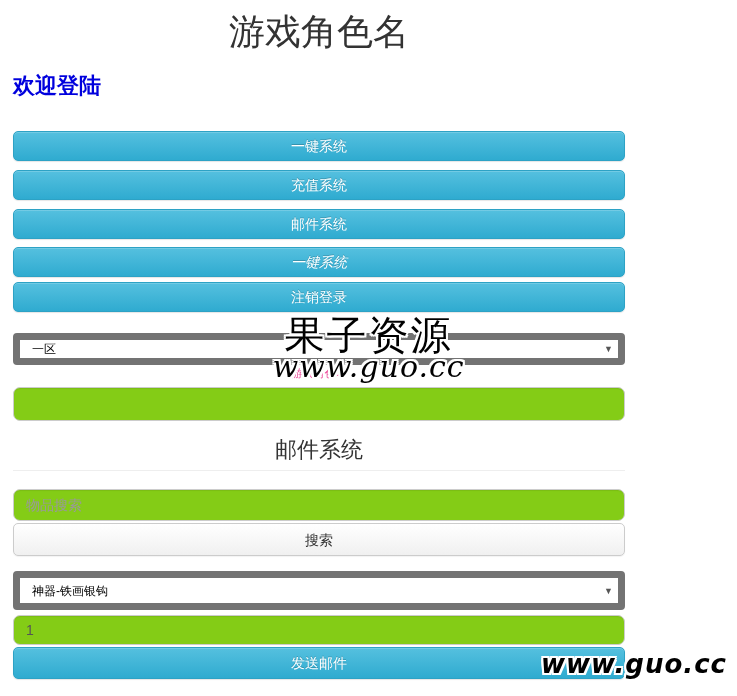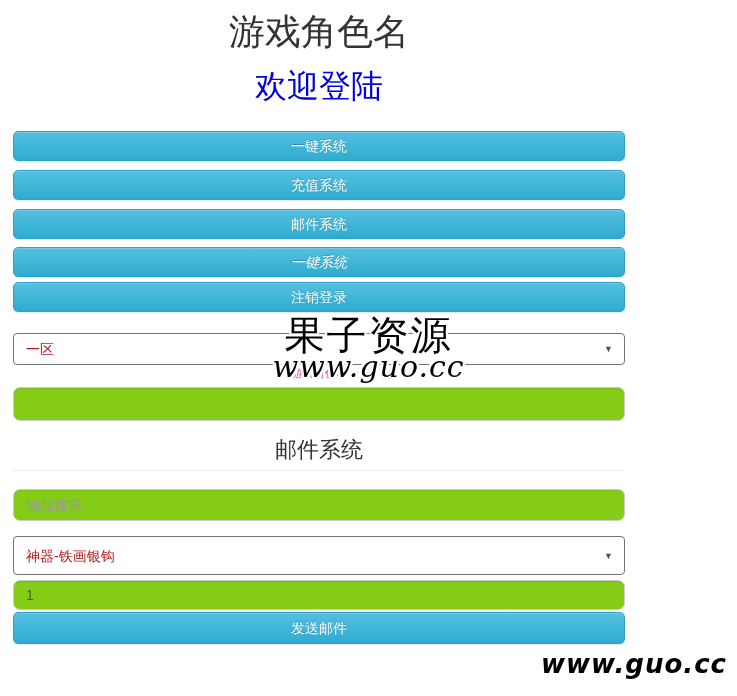--- a/index.html
+++ b/index.html
@@ -12,23 +12,23 @@
     overflow: hidden;
   }
   .container { width: 612px; margin-left: 13px; }
 
   .page-title {
     margin: 13px 0 0; text-align: center;
     font-size: 36px; line-height: 38px;
     color: #333; font-weight: 500;
   }
   .welcome {
-    margin: 22px 0 0; text-align: center;
-    font-size: 32px; line-height: 26px;
-    color: #0000dd; font-weight: 400;
+    margin: 22px 0 0; 
+    font-size: 22px; line-height: 26px;
+    color: #0000dd; font-weight: 700;
     cursor: pointer;
   }
 
   .btn-stack { margin-top: 32px; }
   .btn {
     display: block; width: 100%;
     height: 30px; line-height: 28px;
     text-align: center; font-size: 14px;
     border-radius: 5px; cursor: pointer;
     font-family: "Liberation Sans", sans-serif;
@@ -45,23 +45,23 @@
   .btn-stack .btn:nth-child(3) { margin-bottom: 8px; }
   .btn-stack .btn:nth-child(4) { margin-bottom: 5px; font-style: italic; }
   .btn-stack .btn:last-child { margin-bottom: 12px; }
 
   .select-wrap { position: relative; }
   .select-wrap.zone { margin-top: 21px; }
   .select-wrap.item { margin-top: 15px; }
   select {
     width: 100%; height: 32px;
     -webkit-appearance: none; appearance: none;
-    border: 1px solid #737373; border-radius: 4px;
+    border: 7px solid #737373; border-radius: 4px;
     padding: 0 26px 0 12px;
-    font-size: 14px; color: #b91c1c;
+    font-size: 12px; color: #000000;
     background: #fff;
     font-family: "Liberation Sans", sans-serif;
   }
   .select-wrap.item select { height: 39px; }
   .caret {
     position: absolute; right: 12px; top: 50%;
     transform: translateY(-50%);
     font-size: 9px; color: #555; pointer-events: none;
   }
 
@@ -149,20 +149,21 @@
 
   <div class="field-label">游戏角色名</div>
 
   <input type="text" class="text-input input-role" value="" style="">
 
   <h3 class="mail-title">邮件系统</h3>
   <hr class="divider">
 
   <input type="text" class="text-input input-item-search" placeholder="物品搜索" style="">
 
+  <button class="btn btn-default">搜索</button>
 
   <div class="select-wrap item">
     <select>
       <option>神器-铁画银钩</option>
     </select>
     <span class="caret">▼</span>
   </div>
 
   <input type="text" class="text-input input-qty" value="1" style="">
 

